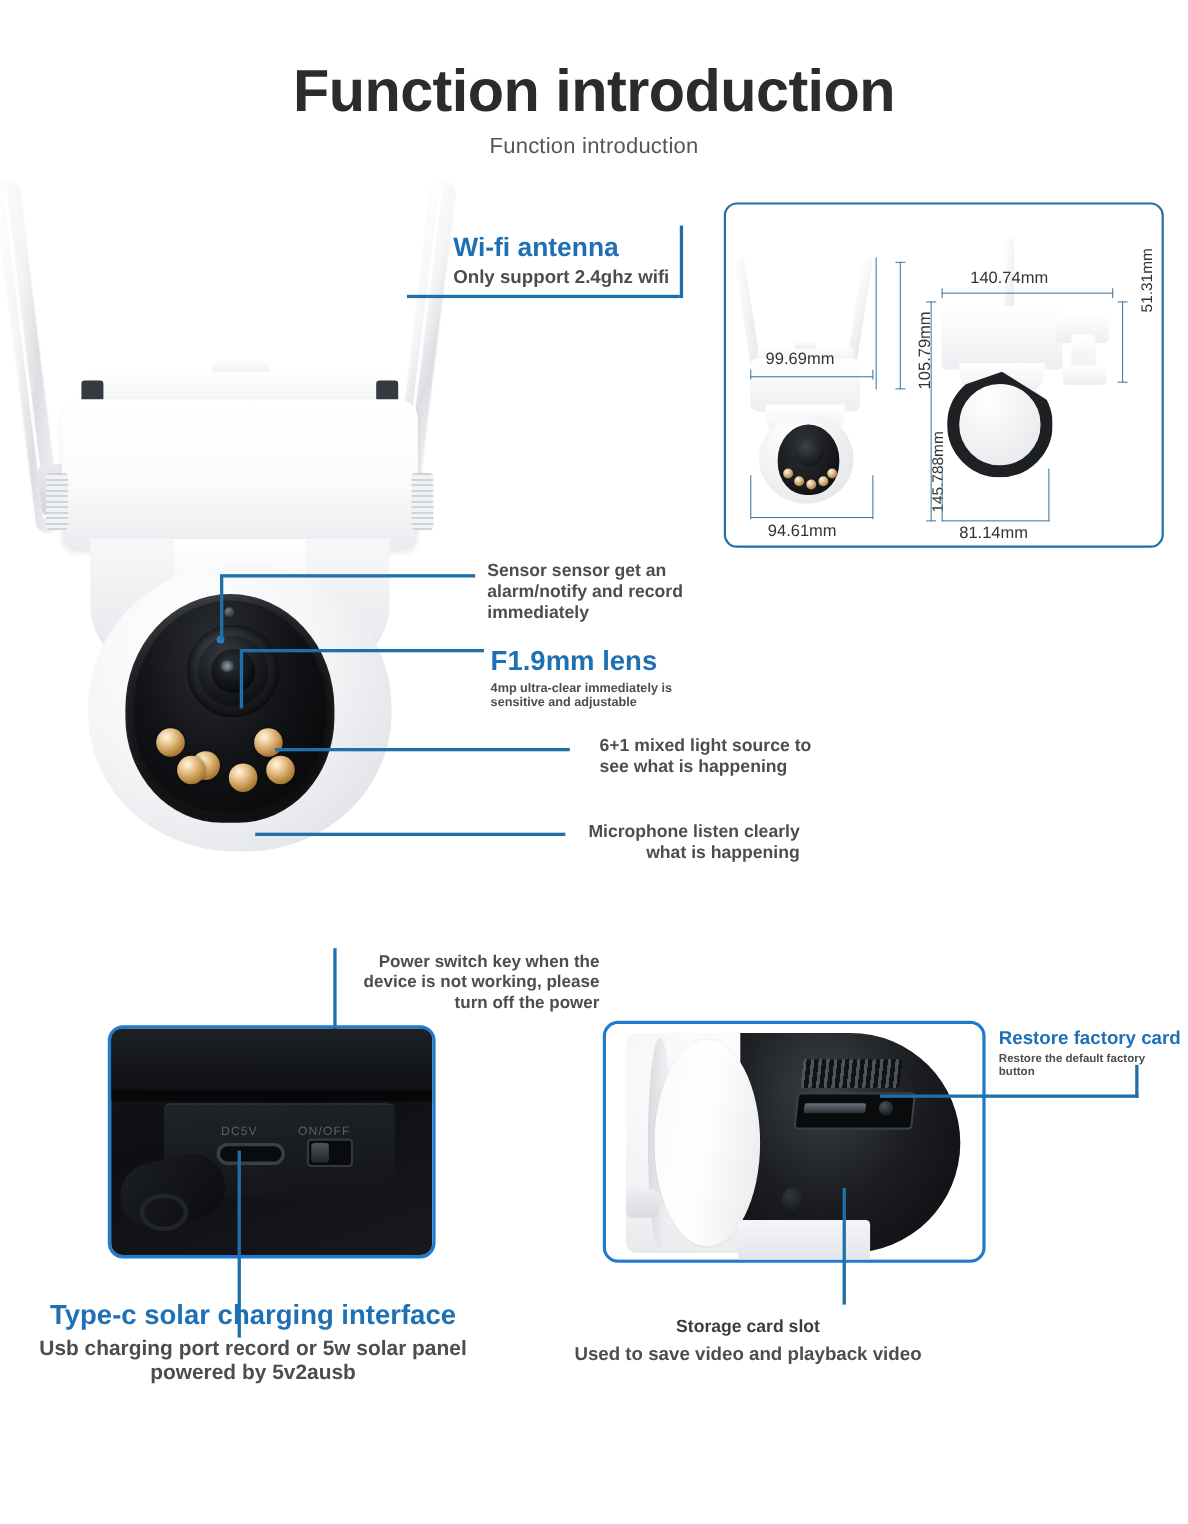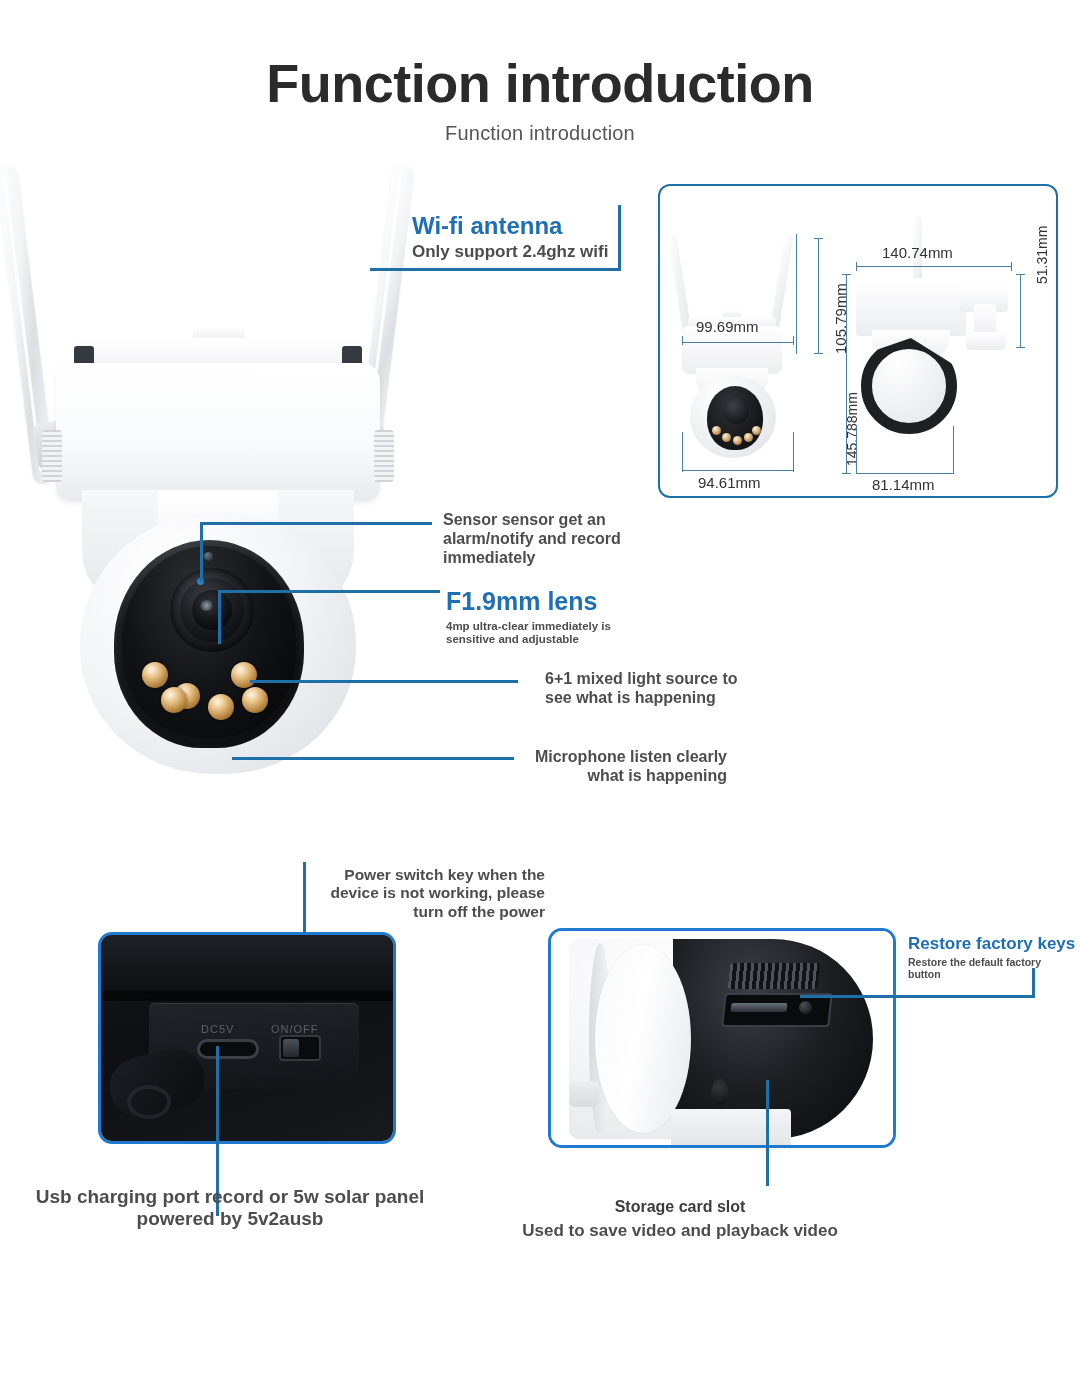--- a/index.html
+++ b/index.html
@@ -330,26 +330,27 @@
     <div class="pr-slot"></div>
     <div class="pr-reset"></div>
     <div class="pr-hole"></div>
     <div class="pr-post"></div>
     <div class="pr-foot"></div>
   </div>
 
   <div class="hline" style="left:800px; top:995px; width:235px;"></div>
   <div class="vline" style="left:1032px; top:968px; height:30px;"></div>
   <div class="cal" style="left:908px; top:934px; width:168px;">
-    <div class="cal-title-blue" style="font-size:17px;">Restore factory keys</div>
+    <div class="cal-title-blue" style="font-size:17px;">Restore factory card</div>
     <div class="cal-body" style="font-size:10.5px; margin-top:2px;">Restore the default factory button</div>
   </div>
 
   <div class="vline" style="left:216px; top:1046px; height:170px;"></div>
   <div class="cal" style="left:30px; top:1182px; width:400px; text-align:center;">
+    <div class="cal-title-blue" style="font-size:25px;">Type-c solar charging interface</div>
     <div class="cal-body" style="font-size:19px; margin-top:4px;">Usb charging port record or 5w solar panel powered by 5v2ausb</div>
   </div>
 
   <div class="vline" style="left:766px; top:1080px; height:106px;"></div>
   <div class="cal" style="left:505px; top:1178px; width:350px; text-align:center;">
     <div class="cal-title-dark" style="font-size:16px;margin-top:20px;">Storage card slot</div>
     <div class="cal-body" style="font-size:17px; margin-top:4px;">Used to save video and playback video</div>
   </div>
 
 </div>

